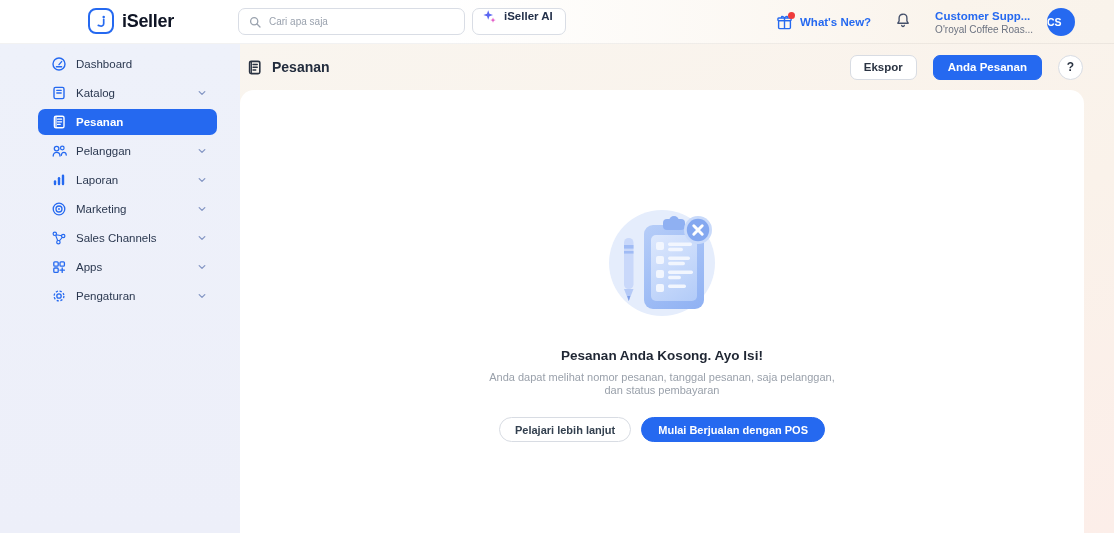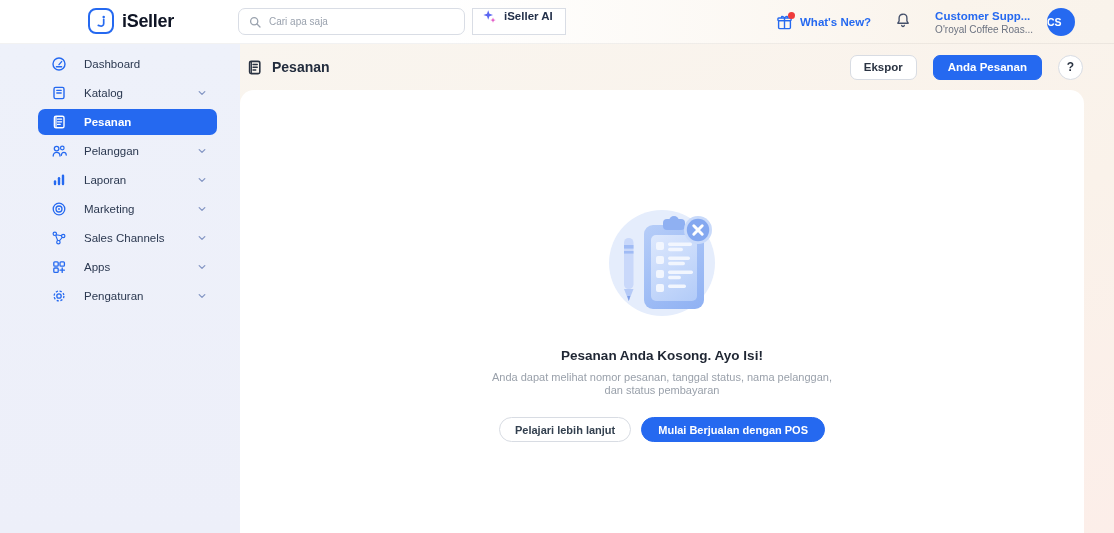--- a/index.html
+++ b/index.html
@@ -16,21 +16,21 @@
   .logo-text { font-size:18px; font-weight:700; color:#0e1424; letter-spacing:-0.3px; }
 
   .search-box { position:absolute; left:238px; top:8px; width:227px; height:27px;
                 background:#fff; border:1px solid #d9dde5; border-radius:7px;
                 display:flex; align-items:center; padding:0 9px; gap:7px; }
   .search-box input { border:none; outline:none; flex:1; font-size:10px; color:#374151;
                       font-family:"Liberation Sans", sans-serif; background:transparent; }
   .search-box input::placeholder { color:#9aa2ae; }
 
   .ai-btn { position:absolute; left:472px; top:8px; height:27px; padding:0 12px 11px 9px;
-            background:#fff; border:1px solid #d9dde5; border-radius:0;
+            background:#fff; border:1px solid #d9dde5; border-radius:7px;
             display:flex; align-items:center; gap:7px; cursor:pointer;
             font-size:11.5px; font-weight:600; color:#23304a; }
 
   .header-right { position:absolute; right:39px; top:0; height:44px; display:flex; align-items:center; gap:20px; }
   .whats-new { display:flex; align-items:center; gap:7px; cursor:pointer; }
   .gift-wrap { position:relative; width:17px; height:17px; }
   .red-dot { position:absolute; top:-2px; right:-2px; width:7px; height:7px; background:#ee3b3b;
              border-radius:50%; }
   .whats-new-label { font-size:11.5px; font-weight:700; color:#2569f0; }
   .bell-wrap { margin:0 4px; cursor:pointer; }
@@ -39,21 +39,21 @@
   .account-store { font-size:10px; color:#6b7280; margin-top:2px; }
   .avatar { width:28px; height:28px; border-radius:50%; background:#2569f0; color:#fff;
             display:flex; align-items:center; justify-content:flex-start;
             font-size:10.5px; font-weight:700; cursor:pointer; }
 
   
   .sidebar { position:absolute; top:44px; left:0; width:240px; height:489px;
              background:linear-gradient(180deg,#eef1fa 0%,#edeff9 100%); }
   .nav { padding:7px 0 0 38px; }
   .nav-item { width:179px; height:26px; margin-bottom:3px; border-radius:7px;
-              display:flex; align-items:center; padding:0 10px 0 13px; gap:17px;
+              display:flex; align-items:center; padding:0 10px 0 13px; gap:9px;
               cursor:pointer; color:#2b3850; font-size:11.5px; }
   .nav-item .ico { width:16px; height:16px; display:flex; align-items:center; justify-content:center;
                    color:#2569f0; flex:none; }
   .nav-item .lbl { flex:1; white-space:nowrap; }
   .nav-item .chev { color:#8496c4; display:flex; }
   .nav-item.active { background:#2569f0; color:#ffffff; font-weight:600; }
   .nav-item.active .ico { color:#ffffff; }
 
   
   .main { position:absolute; top:44px; left:240px; width:874px; height:489px;
@@ -347,21 +347,21 @@
           </g>
 
           <circle cx="98" cy="26" r="14" fill="#c9dafa"></circle>
           <circle cx="98" cy="26" r="11.2" fill="#84a8f0"></circle>
           <path d="M93.8 21.8 L102.2 30.2 M102.2 21.8 L93.8 30.2" stroke="#ffffff" stroke-width="3" stroke-linecap="round"></path>
         </svg>
       </div>
 
       <div class="empty-title">Pesanan Anda Kosong. Ayo Isi!</div>
       <div class="empty-desc">
-        <div>Anda dapat melihat nomor pesanan, tanggal status, nama pelanggan,</div>
+        <div>Anda dapat melihat nomor pesanan, tanggal pesanan, saja pelanggan,</div>
         <div>dan status pembayaran</div>
       </div>
       <div class="empty-actions">
         <button class="pill pill-light">Pelajari lebih lanjut</button>
         <button class="pill pill-blue">Mulai Berjualan dengan POS</button>
       </div>
 
     </div>
   </div>
 </div>

